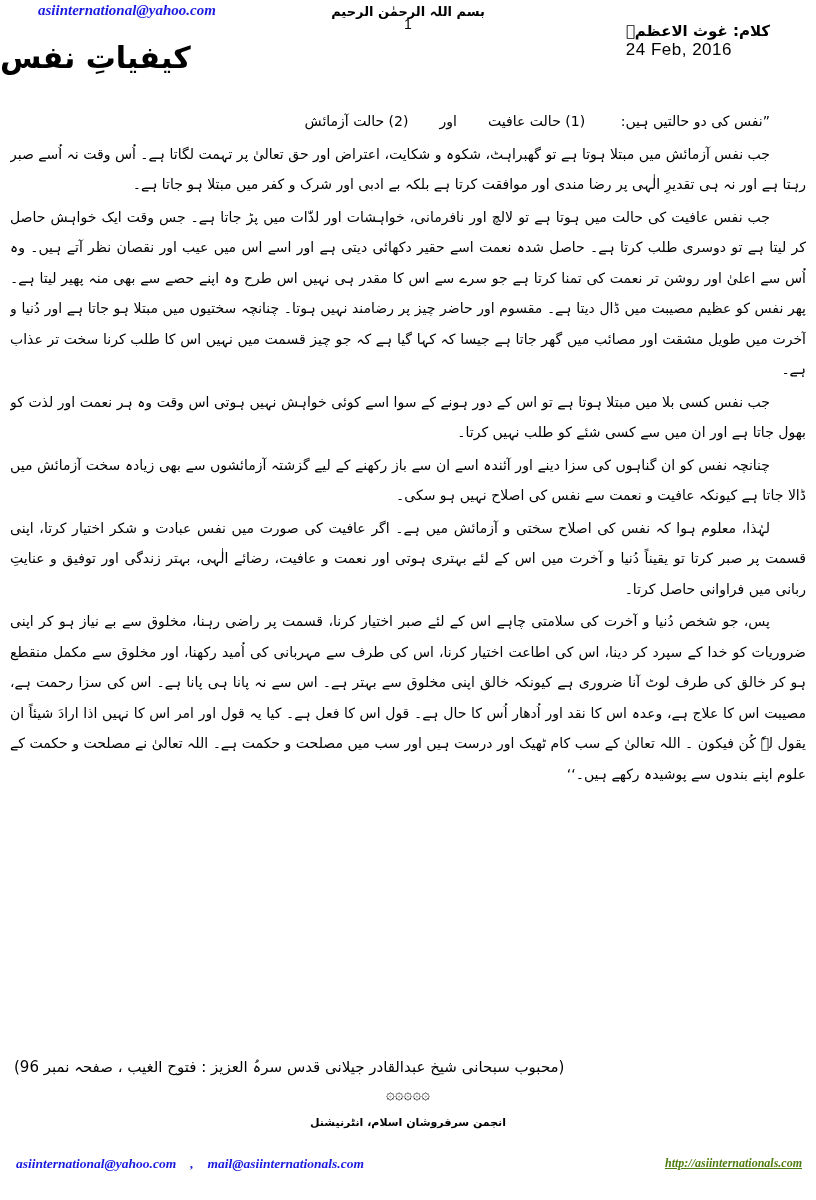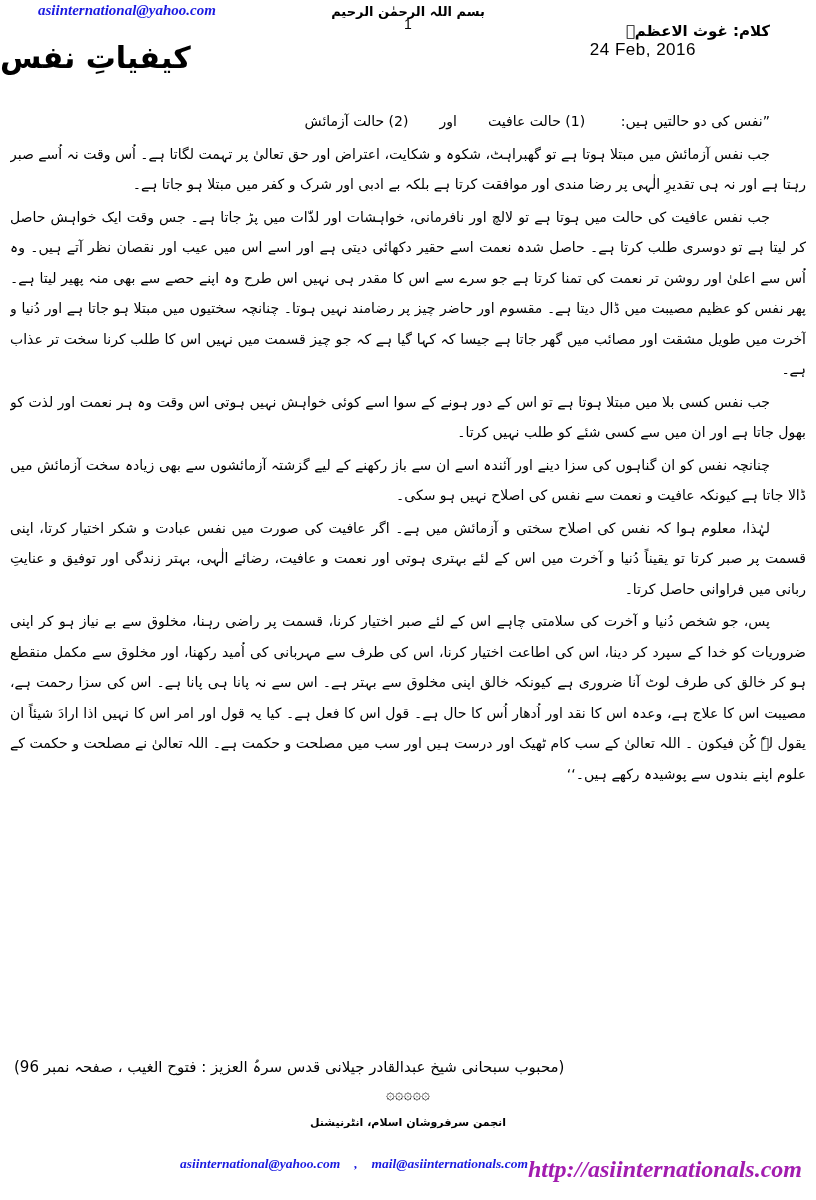--- a/index.html
+++ b/index.html
@@ -11,21 +11,21 @@
   
   .hdr-email{
     position:absolute;top:2px;left:38px;
     font-family:"Liberation Serif",serif;font-style:italic;font-weight:bold;
     font-size:15px;color:#1a1ae0;
   }
   .bismillah-wrap{position:absolute;top:4px;left:0;width:100%;text-align:center;}
   .bismillah{font-size:13px;font-weight:bold;}
   .page-num{font-size:14px;line-height:10px;font-family:"Liberation Sans",sans-serif;}
   .kalam-block{position:absolute;top:22px;right:46px;text-align:left;}
-  .kalam{font-size:15px;font-weight:bold;text-align:right;margin-left:36px;}
+  .kalam{font-size:15px;font-weight:bold;text-align:right;}
   .date{font-size:17px;font-family:"Liberation Sans",sans-serif;letter-spacing:.5px;}
   .title{
     position:absolute;top:40px;left:0;width:100%;text-align:left;
     font-size:30px;font-weight:bold;
   }
   
   .body-text{
     position:absolute;top:106px;left:10px;right:10px;height:948px;overflow:hidden;
     font-size:14px;line-height:2.18;text-align:justify;
   }
@@ -39,30 +39,30 @@
   .ornaments{
     position:absolute;top:1085px;left:0;width:100%;text-align:center;
     font-size:15px;letter-spacing:4px;
   }
   .organization{
     position:absolute;top:1116px;left:0;width:100%;text-align:center;
     font-size:11px;font-weight:bold;
   }
   .footer-line{
     position:absolute;top:1156px;left:16px;right:14px;
-    display:flex;justify-content:flex-end;align-items:flex-start;
+    display:flex;justify-content:space-between;align-items:flex-start;
   }
   .footer-links{
     font-family:"Liberation Serif",serif;font-style:italic;font-weight:bold;
     font-size:13.5px;color:#1a1ae0;
   }
   .footer-links .sep{margin:0 14px;font-weight:bold;}
   .footer-site{
     font-family:"Liberation Serif",serif;font-style:italic;font-weight:bold;
-    font-size:24px;color:#a21caf;
+    font-size:12px;color:#4d7c0f;text-decoration:underline;
   }
 </style>
 </head>
 <body>
 
 <div class="hdr-email">asiinternational@yahoo.com</div>
 
 <div class="bismillah-wrap">
   <div class="bismillah urdu">بسم اللہ الرحمٰن الرحیم</div>
   <div class="page-num">1</div>

